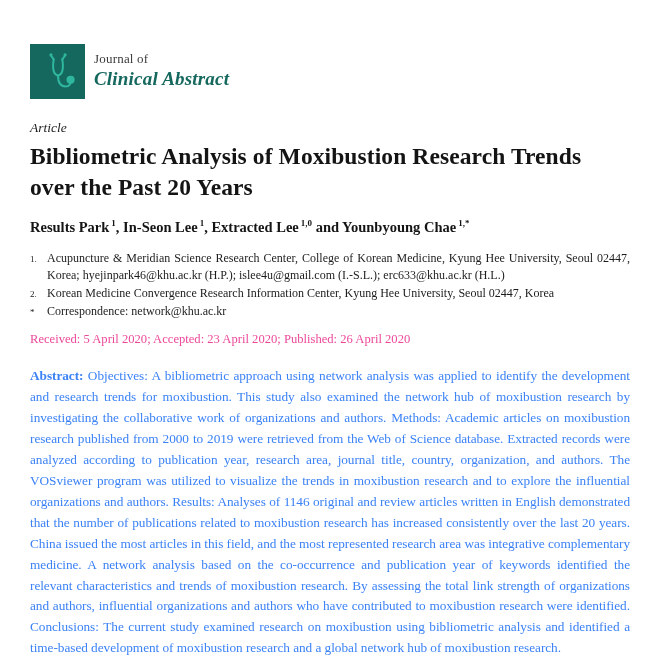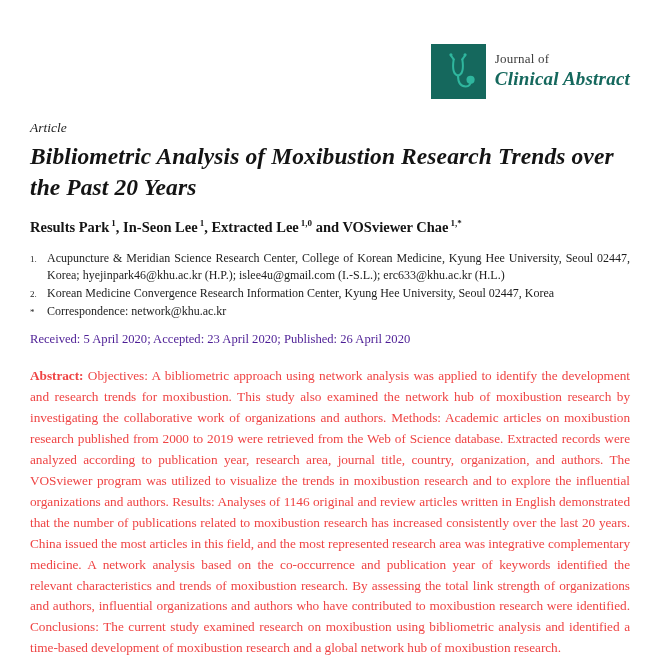--- a/index.html
+++ b/index.html
@@ -11,21 +11,21 @@
     background: #ffffff;
     font-family: "Liberation Serif", "DejaVu Serif", serif;
     color: #1c1c1c;
     padding: 44px 30px 0 30px;
     overflow: hidden;
   }
 
   
   .header {
     display: flex;
-    justify-content: flex-end;
+    justify-content: flex-start;
     align-items: flex-start;
   }
   .brand { display: flex; gap: 9px; }
   .logo-square {
     width: 55px; height: 55px;
     background: #15685d;
     display: flex; align-items: center; justify-content: center;
     flex: 0 0 auto;
   }
   .journal-text { padding-top: 7px; }
@@ -52,21 +52,20 @@
     color: #222;
   }
   .title {
     margin-top: 5px;
     font-size: 23.5px;
     font-weight: bold;
     line-height: 1.32;
     color: #141414;
     max-width: 590px;
     letter-spacing: 0.1px;
-    font-style: italic;
   }
   .authors {
     margin-top: 15px;
     font-size: 14.5px;
     font-weight: bold;
     color: #141414;
   }
   .authors sup {
     font-size: 9px;
     margin-left: 2px;
@@ -88,30 +87,30 @@
     text-align: left;
   }
   .aff-text {
     flex: 1;
     text-align: justify;
   }
 
   .dates {
     margin-top: 11px;
     font-size: 12.6px;
-    color: #4c1d95;
+    color: #ec4899;
   }
 
   
   .abstract {
     margin-top: 19px;
     font-size: 13.3px;
     line-height: 20.9px;
     text-align: justify;
-    color: #ef4444;
+    color: #3b82f6;
     letter-spacing: -0.05px;
   }
   .abstract .abs-label { font-weight: bold; }
 </style>
 </head>
 <body>
 
 <div class="page">
 
   <div class="header">
@@ -133,21 +132,21 @@
         <div class="journal-prefix">Journal of</div>
         <div class="journal-name">Clinical Abstract</div>
       </div>
     </div>
   </div>
 
   <div class="article-type">Article</div>
 
   <h1 class="title">Bibliometric Analysis of Moxibustion Research Trends over the Past 20 Years</h1>
 
-  <p class="authors"><span>Results Park</span><sup>1</sup><span>, </span><span>In-Seon Lee</span><sup>1</sup><span>, </span><span>Extracted Lee</span><sup>1,0</sup><span> and </span><span>VOSviewer Chae</span><sup>1,*</sup></p>
+  <p class="authors"><span>Results Park</span><sup>1</sup><span>, </span><span>In-Seon Lee</span><sup>1</sup><span>, </span><span>Extracted Lee</span><sup>1,0</sup><span> and </span><span>Younbyoung Chae</span><sup>1,*</sup></p>
 
   <div class="affiliations">
     <div class="aff-row">
       <span class="aff-marker">1.</span>
       <span class="aff-text">Acupuncture &amp; Meridian Science Research Center, College of Korean Medicine, Kyung Hee University, Seoul 02447, Korea; hyejinpark46@khu.ac.kr (H.P.); islee4u@gmail.com (I.-S.L.); erc633@khu.ac.kr (H.L.)</span>
     </div>
     <div class="aff-row">
       <span class="aff-marker">2.</span>
       <span class="aff-text">Korean Medicine Convergence Research Information Center, Kyung Hee University, Seoul 02447, Korea</span>
     </div>

